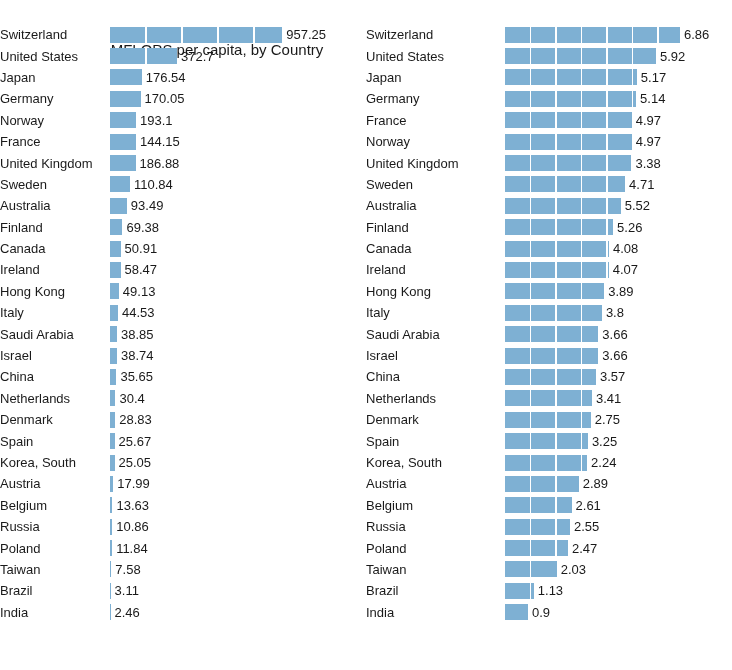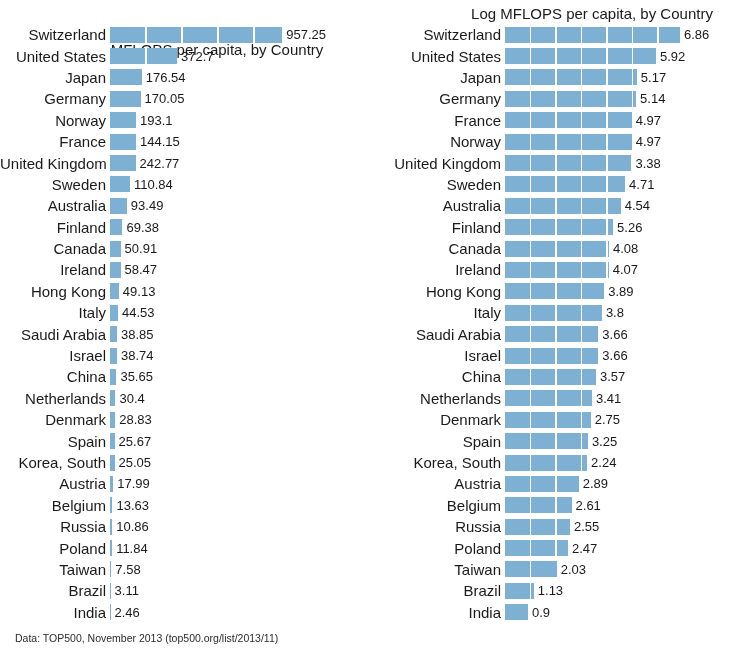--- a/index.html
+++ b/index.html
@@ -17,22 +17,22 @@
     position: absolute; top: 5px;
     transform: translateX(-50%);
     white-space: nowrap;
     font-size: 15px; color: #1a1a1a;
   }
   .panel-left  .chart-title { left: 217px; margin-top: 36px; }
   .panel-right .chart-title { left: 226px; }
   .rows { position: absolute; top: 24px; left: 0; right: 0; }
   .row { height: 21.4px; display: flex; align-items: center; }
   .cat {
-    font-size: 15px; color: #1a1a1a;
-    text-align: right; padding-right: 4px;
+    font-size: 13px; color: #1a1a1a;
+    padding-right: 4px;
     box-sizing: border-box; white-space: nowrap; flex: none;
   }
   .bar { height: 16px; position: relative; flex: none; }
   .gridline { position: absolute; top: 0; bottom: 0; width: 1.5px; background: #ffffff; }
   .val { font-size: 13px; color: #1a1a1a; margin-left: 4px; white-space: nowrap; }
   .footer {
     position: absolute; left: 15px; top: 632px;
     font-size: 10.5px; line-height: 13.5px; color: #2b2b2b;
   }
 </style>
@@ -75,21 +75,21 @@
         <span class="val">193.1</span>
       </div>
       <div class="row">
         <span class="cat" style="width: 110px;">France</span>
         <span class="bar" style="width: 25.95px; background: rgb(126, 176, 211);"></span>
         <span class="val">144.15</span>
       </div>
       <div class="row">
         <span class="cat" style="width: 110px;">United Kingdom</span>
         <span class="bar" style="width: 25.59px; background: rgb(126, 176, 211);"></span>
-        <span class="val">242.77</span>
+        <span class="val">186.88</span>
       </div>
       <div class="row">
         <span class="cat" style="width: 110px;">Sweden</span>
         <span class="bar" style="width: 19.95px; background: rgb(126, 176, 211);"></span>
         <span class="val">110.84</span>
       </div>
       <div class="row">
         <span class="cat" style="width: 110px;">Australia</span>
         <span class="bar" style="width: 16.83px; background: rgb(126, 176, 211);"></span>
         <span class="val">93.49</span>
@@ -186,21 +186,20 @@
       </div>
       <div class="row">
         <span class="cat" style="width: 110px;">India</span>
         <span class="bar" style="width: 0.44px; background: rgb(126, 176, 211);"></span>
         <span class="val">2.46</span>
       </div>
     </div>
 </div>
 
 <div class="panel panel-right">
-  <div class="chart-title">Log MFLOPS per capita, by Country</div>
   <div class="rows">
       <div class="row">
         <span class="cat" style="width: 139px;">Switzerland</span>
         <span class="bar" style="width: 174.93px; background: rgb(126, 176, 211);">
           <i class="gridline" style="left: 24.75px;"></i>
           <i class="gridline" style="left: 50.25px;"></i>
           <i class="gridline" style="left: 75.75px;"></i>
           <i class="gridline" style="left: 101.25px;"></i>
           <i class="gridline" style="left: 126.75px;"></i>
           <i class="gridline" style="left: 152.25px;"></i>
@@ -281,21 +280,21 @@
         <span class="val">4.71</span>
       </div>
       <div class="row">
         <span class="cat" style="width: 139px;">Australia</span>
         <span class="bar" style="width: 115.77px; background: rgb(126, 176, 211);">
           <i class="gridline" style="left: 24.75px;"></i>
           <i class="gridline" style="left: 50.25px;"></i>
           <i class="gridline" style="left: 75.75px;"></i>
           <i class="gridline" style="left: 101.25px;"></i>
         </span>
-        <span class="val">4.54</span>
+        <span class="val">5.52</span>
       </div>
       <div class="row">
         <span class="cat" style="width: 139px;">Finland</span>
         <span class="bar" style="width: 108.12px; background: rgb(126, 176, 211);">
           <i class="gridline" style="left: 24.75px;"></i>
           <i class="gridline" style="left: 50.25px;"></i>
           <i class="gridline" style="left: 75.75px;"></i>
           <i class="gridline" style="left: 101.25px;"></i>
         </span>
         <span class="val">5.26</span>
@@ -449,14 +448,13 @@
       </div>
       <div class="row">
         <span class="cat" style="width: 139px;">India</span>
         <span class="bar" style="width: 22.95px; background: rgb(126, 176, 211);"></span>
         <span class="val">0.9</span>
       </div>
     </div>
 </div>
 
 <div class="footer">
-  <div>Data: TOP500, November 2013 (top500.org/list/2013/11)</div>
 </div>
 
 </body></html>

